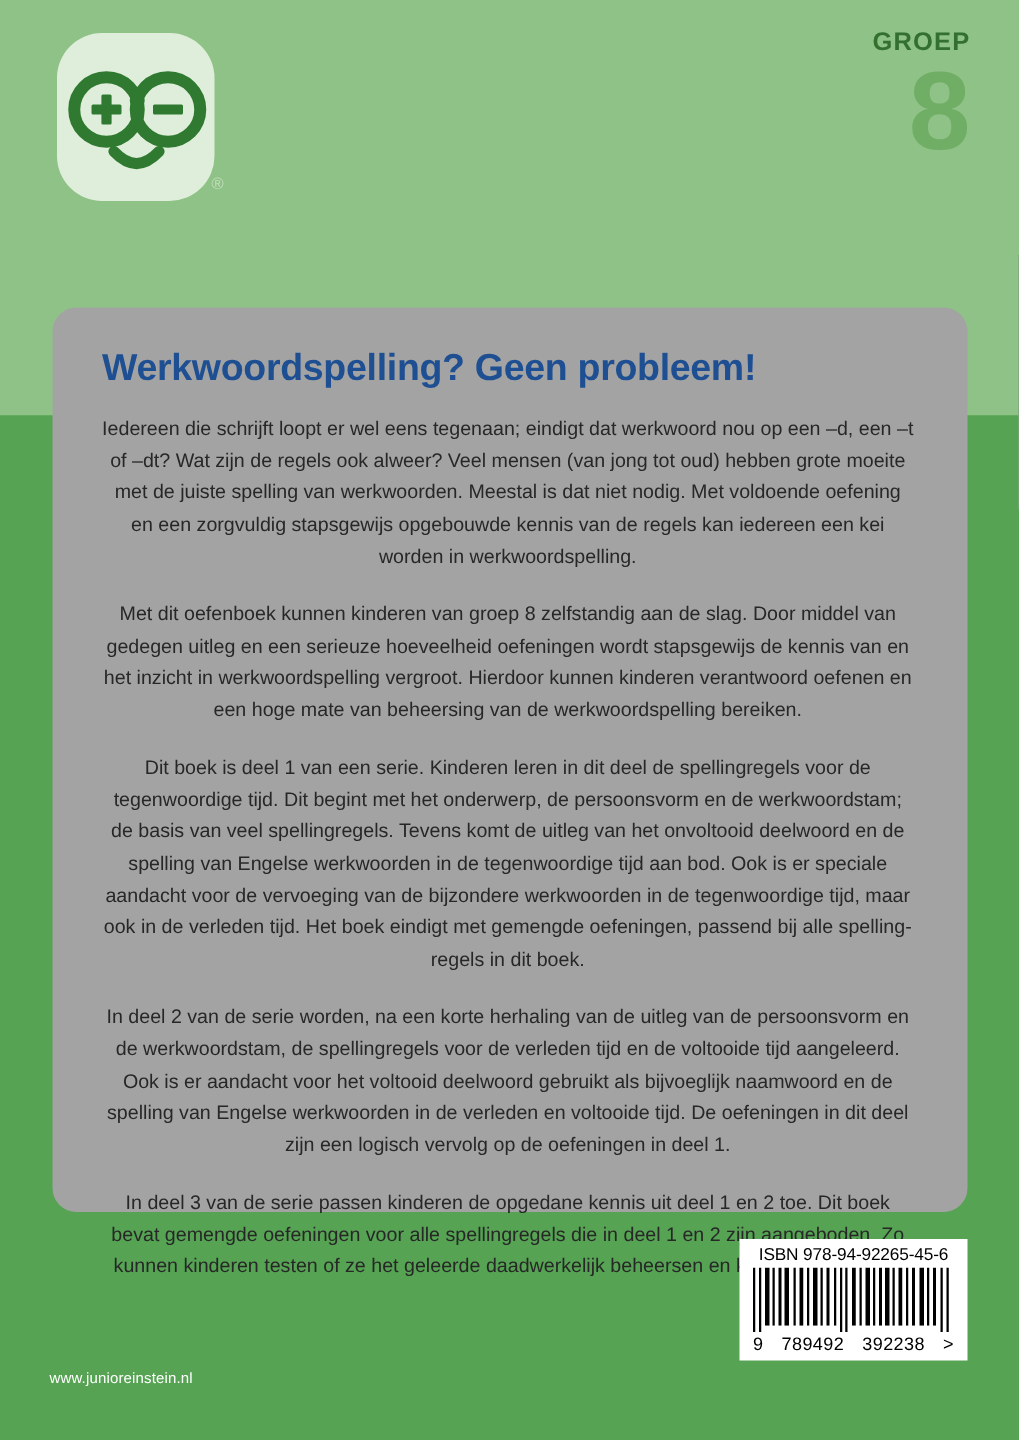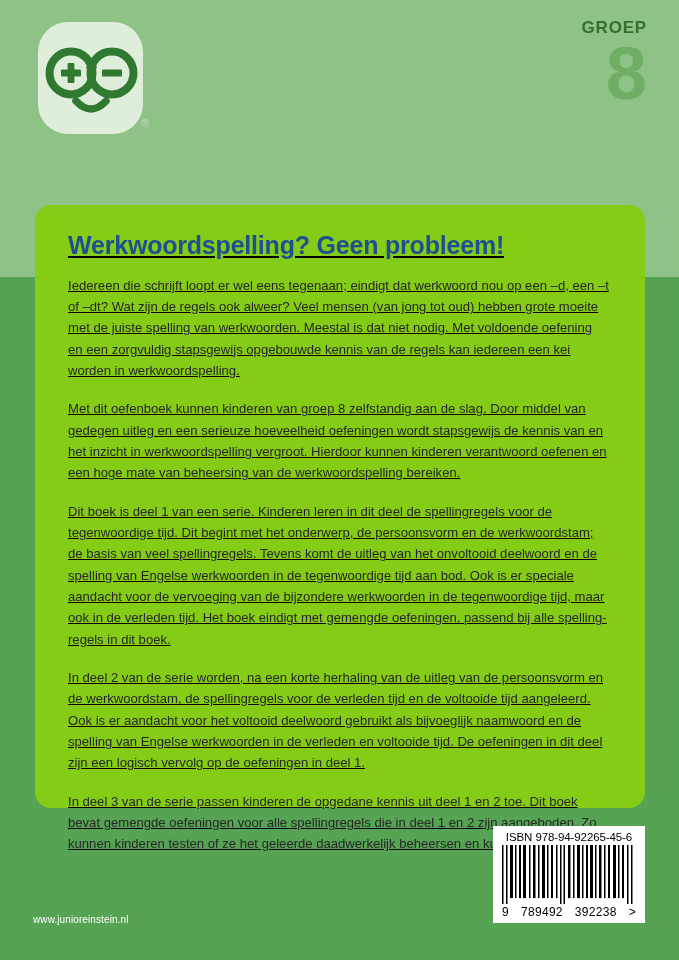--- a/index.html
+++ b/index.html
@@ -93,53 +93,52 @@
     font-family: "Liberation Sans", sans-serif;
   }
 
   
   .card {
     position: absolute;
     left: 35px;
     top: 205px;
     width: 610px;
     height: 603px;
-    background: #84cc16;
+    background: #a3a3a3;
     border-radius: 16px;
     padding: 26px 36px 20px 33px;
-    text-decoration: underline;
   }
 
   .card-title {
     color: #1e4f92;
     font-size: 25px;
     font-weight: 700;
     letter-spacing: -0.2px;
     margin-bottom: 15px;
     line-height: 1.15;
     font-family: "Liberation Sans", sans-serif;
   }
 
   .card-body p {
     color: #272727;
     font-size: 13.1px;
     line-height: 1.63;
     margin-bottom: 17px;
-    text-align: left;
+    text-align: center;
     font-family: "Liberation Sans", sans-serif;
   }
   .card-body p:last-child { margin-bottom: 0; }
 
   
   .barcode-box {
     position: absolute;
     left: 493px;
     top: 826px;
     width: 152px;
-    height: 97px;
+    height: 81px;
     background: #ffffff;
     padding: 5px 7px 4px 7px;
     display: flex;
     flex-direction: column;
     align-items: center;
   }
   .barcode-isbn {
     font-size: 11.5px;
     color: #000;
     letter-spacing: -0.1px;

